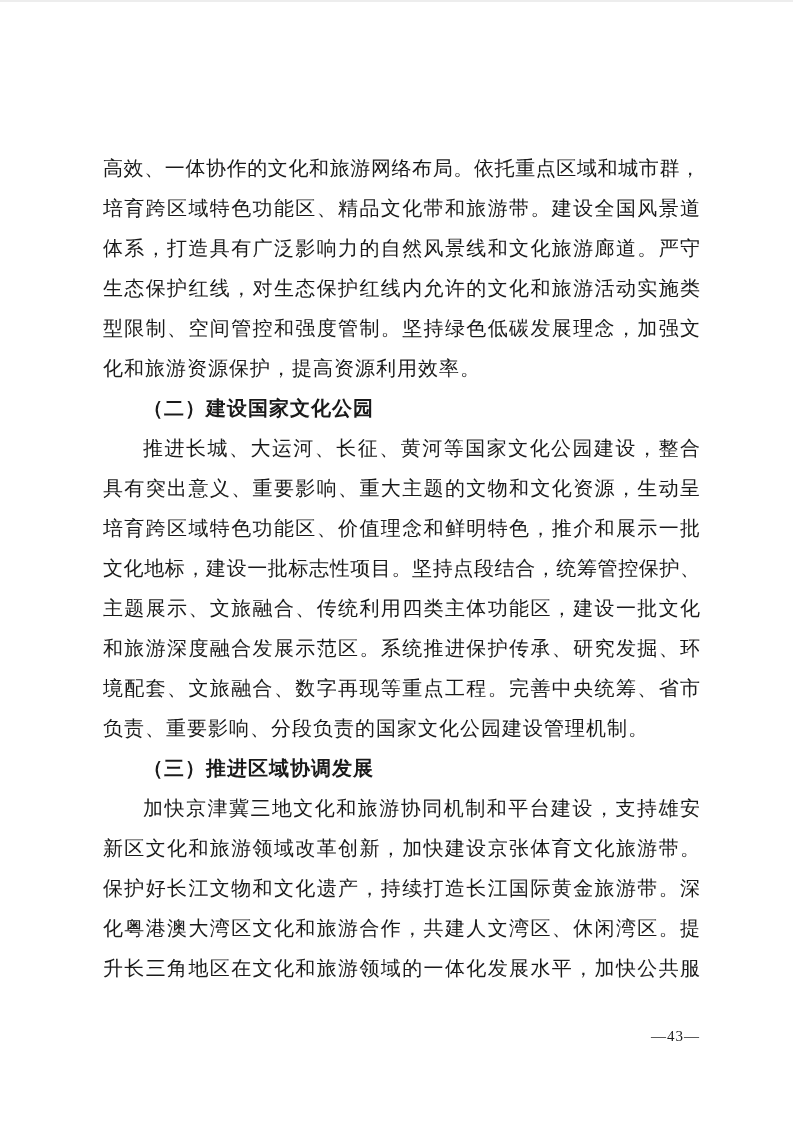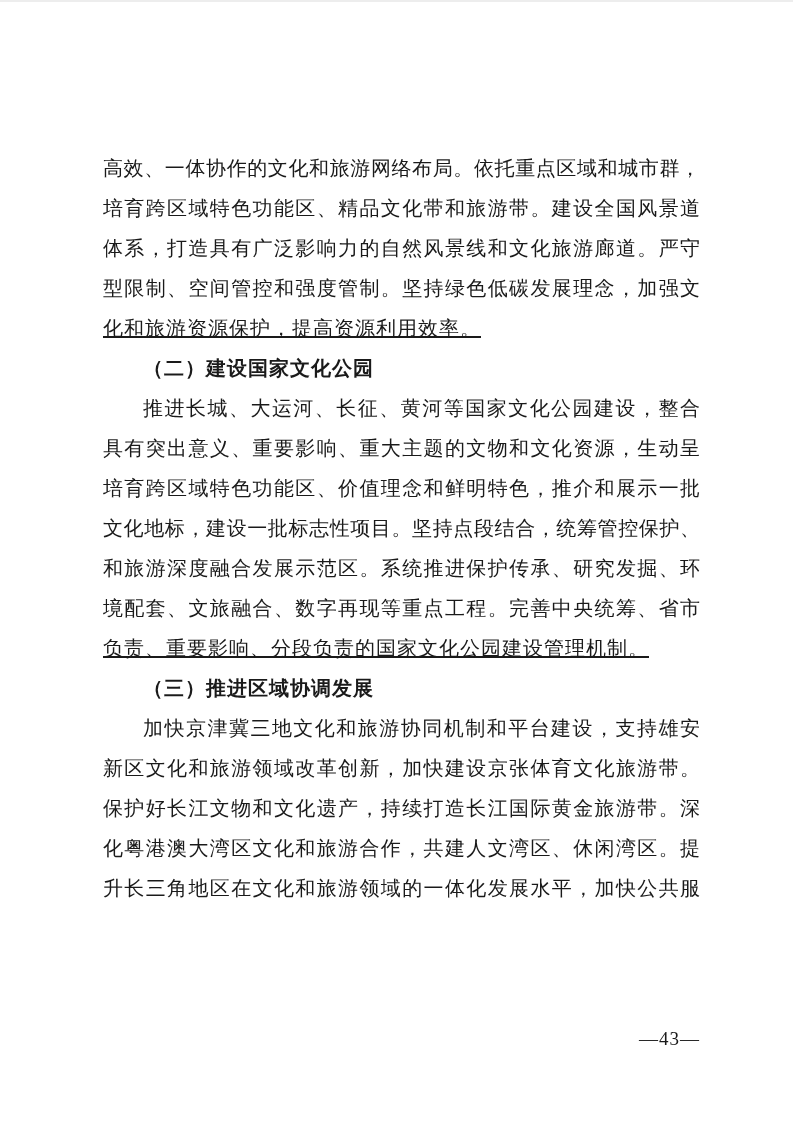--- a/index.html
+++ b/index.html
@@ -31,58 +31,59 @@
     height: 40px;
     overflow: hidden;
     text-align: justify;
     text-align-last: justify;
     text-justify: inter-character;
   }
   .line.end {
     text-align: left;
     text-align-last: left;
     letter-spacing: 1px;
-    text-decoration: underline;
   }
   .line.heading {
     font-weight: bold;
     text-align: right;
     text-align-last: left;
     letter-spacing: 1px;
   }
   .line.indent {
     text-indent: 2em;
   }
   .page-number {
     position: absolute;
     top: 1026px;
     right: 93px;
-    font-size: 19px;
+    font-size: 15px;
     letter-spacing: 1px;
     color: var(--text-color, #1a1a1a);
   }
 </style>
 </head>
 <body>
 
 <div class="page">
   <div class="text-block">
 
     <div class="line">高效、一体协作的文化和旅游网络布局。依托重点区域和城市群，</div>
     <div class="line">培育跨区域特色功能区、精品文化带和旅游带。建设全国风景道</div>
     <div class="line">体系，打造具有广泛影响力的自然风景线和文化旅游廊道。严守</div>
+    <div class="line">生态保护红线，对生态保护红线内允许的文化和旅游活动实施类</div>
     <div class="line">型限制、空间管控和强度管制。坚持绿色低碳发展理念，加强文</div>
     <div class="line end">化和旅游资源保护，提高资源利用效率。</div>
 
     <div class="line heading indent">（二）建设国家文化公园</div>
 
     <div class="line indent">推进长城、大运河、长征、黄河等国家文化公园建设，整合</div>
     <div class="line">具有突出意义、重要影响、重大主题的文物和文化资源，生动呈</div>
     <div class="line">培育跨区域特色功能区、价值理念和鲜明特色，推介和展示一批</div>
     <div class="line">文化地标，建设一批标志性项目。坚持点段结合，统筹管控保护、</div>
+    <div class="line">主题展示、文旅融合、传统利用四类主体功能区，建设一批文化</div>
     <div class="line">和旅游深度融合发展示范区。系统推进保护传承、研究发掘、环</div>
     <div class="line">境配套、文旅融合、数字再现等重点工程。完善中央统筹、省市</div>
     <div class="line end">负责、重要影响、分段负责的国家文化公园建设管理机制。</div>
 
     <div class="line heading indent">（三）推进区域协调发展</div>
 
     <div class="line indent">加快京津冀三地文化和旅游协同机制和平台建设，支持雄安</div>
     <div class="line">新区文化和旅游领域改革创新，加快建设京张体育文化旅游带。</div>
     <div class="line">保护好长江文物和文化遗产，持续打造长江国际黄金旅游带。深</div>
     <div class="line">化粤港澳大湾区文化和旅游合作，共建人文湾区、休闲湾区。提</div>

